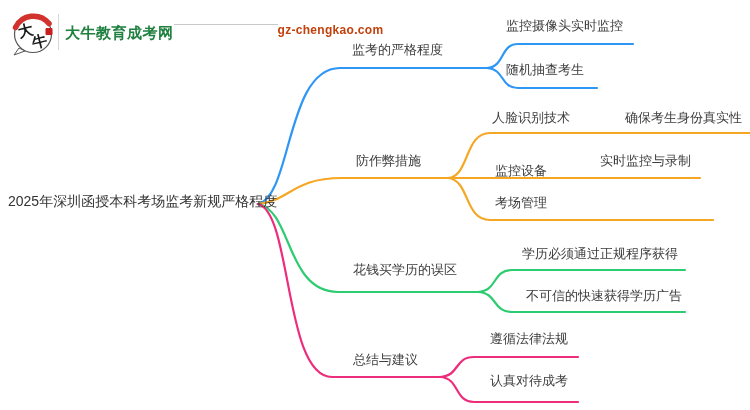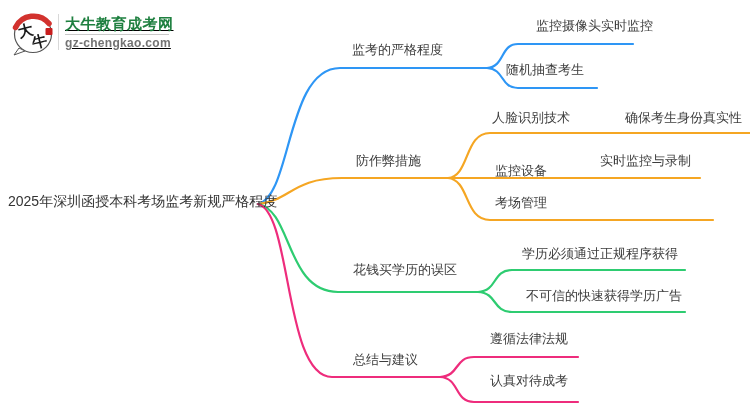--- a/index.html
+++ b/index.html
@@ -7,24 +7,24 @@
     width:750px;height:410px;overflow:hidden;background:#ffffff;
     font-family:"Liberation Sans","DejaVu Sans",sans-serif;
     position:relative;
   }
   .canvas{position:absolute;left:0;top:0;width:750px;height:410px;}
   svg.map{position:absolute;left:0;top:0;}
   
   .logo{position:absolute;left:10px;top:8px;display:flex;align-items:center;}
   .logo-icon{position:relative;width:46px;height:48px;}
   .logo-divider{width:1px;height:36px;background:#d8d8d8;margin:0 6px 0 2px;}
-  .logo-text{display:flex;flex-direction:column;text-decoration:underline;}
+  .logo-text{display:flex;flex-direction:row;}
   .logo-title{font-size:15px;font-weight:bold;color:#1f8040;line-height:19px;letter-spacing:0.5px;}
   .logo-sep{height:1px;background:#c9c9c9;margin:1px 0 1px 0;width:104px;}
-  .logo-url{font-size:12px;font-weight:bold;color:#737373;line-height:14px;letter-spacing:0.3px;}
+  .logo-url{font-size:12px;font-weight:bold;color:#c2410c;line-height:14px;letter-spacing:0.3px;}
   
   .node{
     position:absolute;white-space:nowrap;color:#3d3d3d;
     font-size:13px;line-height:17px;cursor:default;
   }
   .node.root{font-size:14px;color:#333;text-align:right;}
 </style>
 </head>
 <body>
 
@@ -67,21 +67,21 @@
 
       <path d="M258,204 C292,212 284,377 332,377 L440,377" stroke="#ee2c7c"></path>
       <path d="M440,377 C460,376 454,357 474,357 L578,357" stroke="#ee2c7c"></path>
       <path d="M440,377 C460,378 454,402 474,402 L578,402" stroke="#ee2c7c"></path>
     </g>
   </svg>
 
   <div class="node root" style="left:8px;top:193px;">2025年深圳函授本科考场监考新规严格程度</div>
 
   <div class="node" style="left:352px;top:41px;">监考的严格程度</div>
-  <div class="node" style="left:536px;top:17px;text-align:right;">监控摄像头实时监控</div>
+  <div class="node" style="left:506px;top:17px;text-align:right;">监控摄像头实时监控</div>
   <div class="node" style="left:506px;top:61px;">随机抽查考生</div>
 
   <div class="node" style="left:356px;top:152px;">防作弊措施</div>
   <div class="node" style="left:492px;top:109px;">人脸识别技术</div>
   <div class="node" style="left:625px;top:109px;">确保考生身份真实性</div>
   <div class="node" style="left:495px;top:152px;margin-top:10px;">监控设备</div>
   <div class="node" style="left:600px;top:152px;">实时监控与录制</div>
   <div class="node" style="left:495px;top:194px;">考场管理</div>
 
   <div class="node" style="left:353px;top:261px;text-align:center;">花钱买学历的误区</div>

